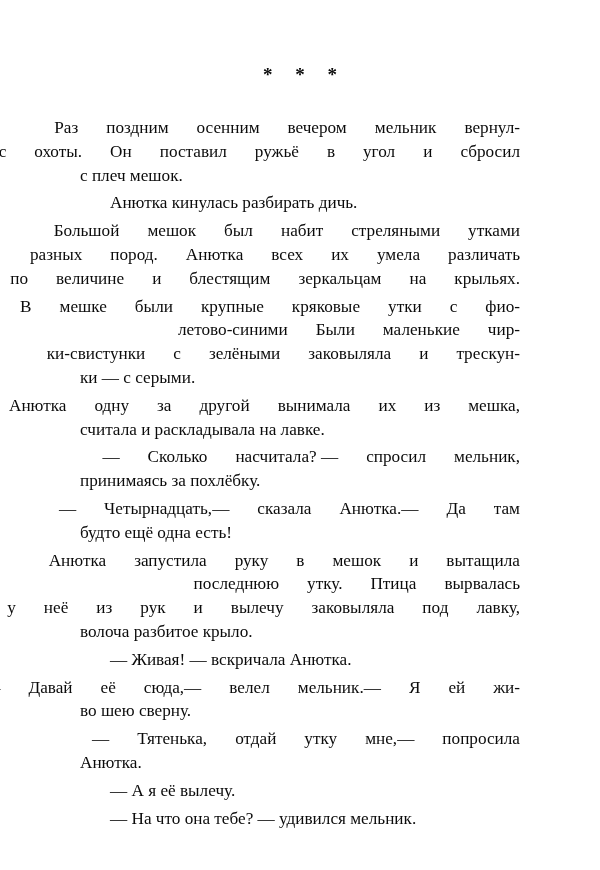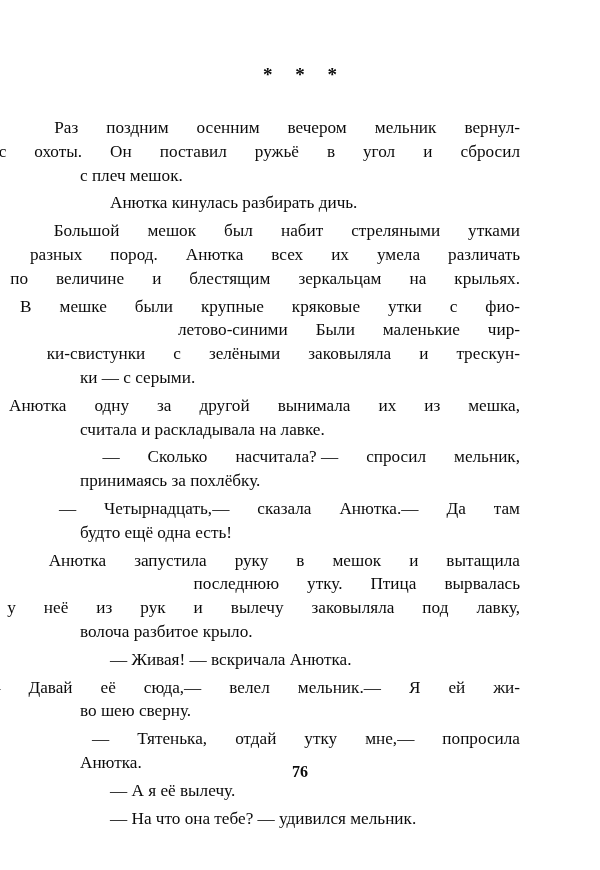--- a/index.html
+++ b/index.html
@@ -274,15 +274,14 @@
         <p class="para">
           <span class="ln indent">— А я её вылечу.</span>
         </p>
         <p class="para">
           <span class="ln indent">— На что она тебе? — удивился мельник.</span>
         </p>
       </div>
 
   </div>
 
-  <div class="folio">76</div>
 
 </div>
 
 </body></html>

